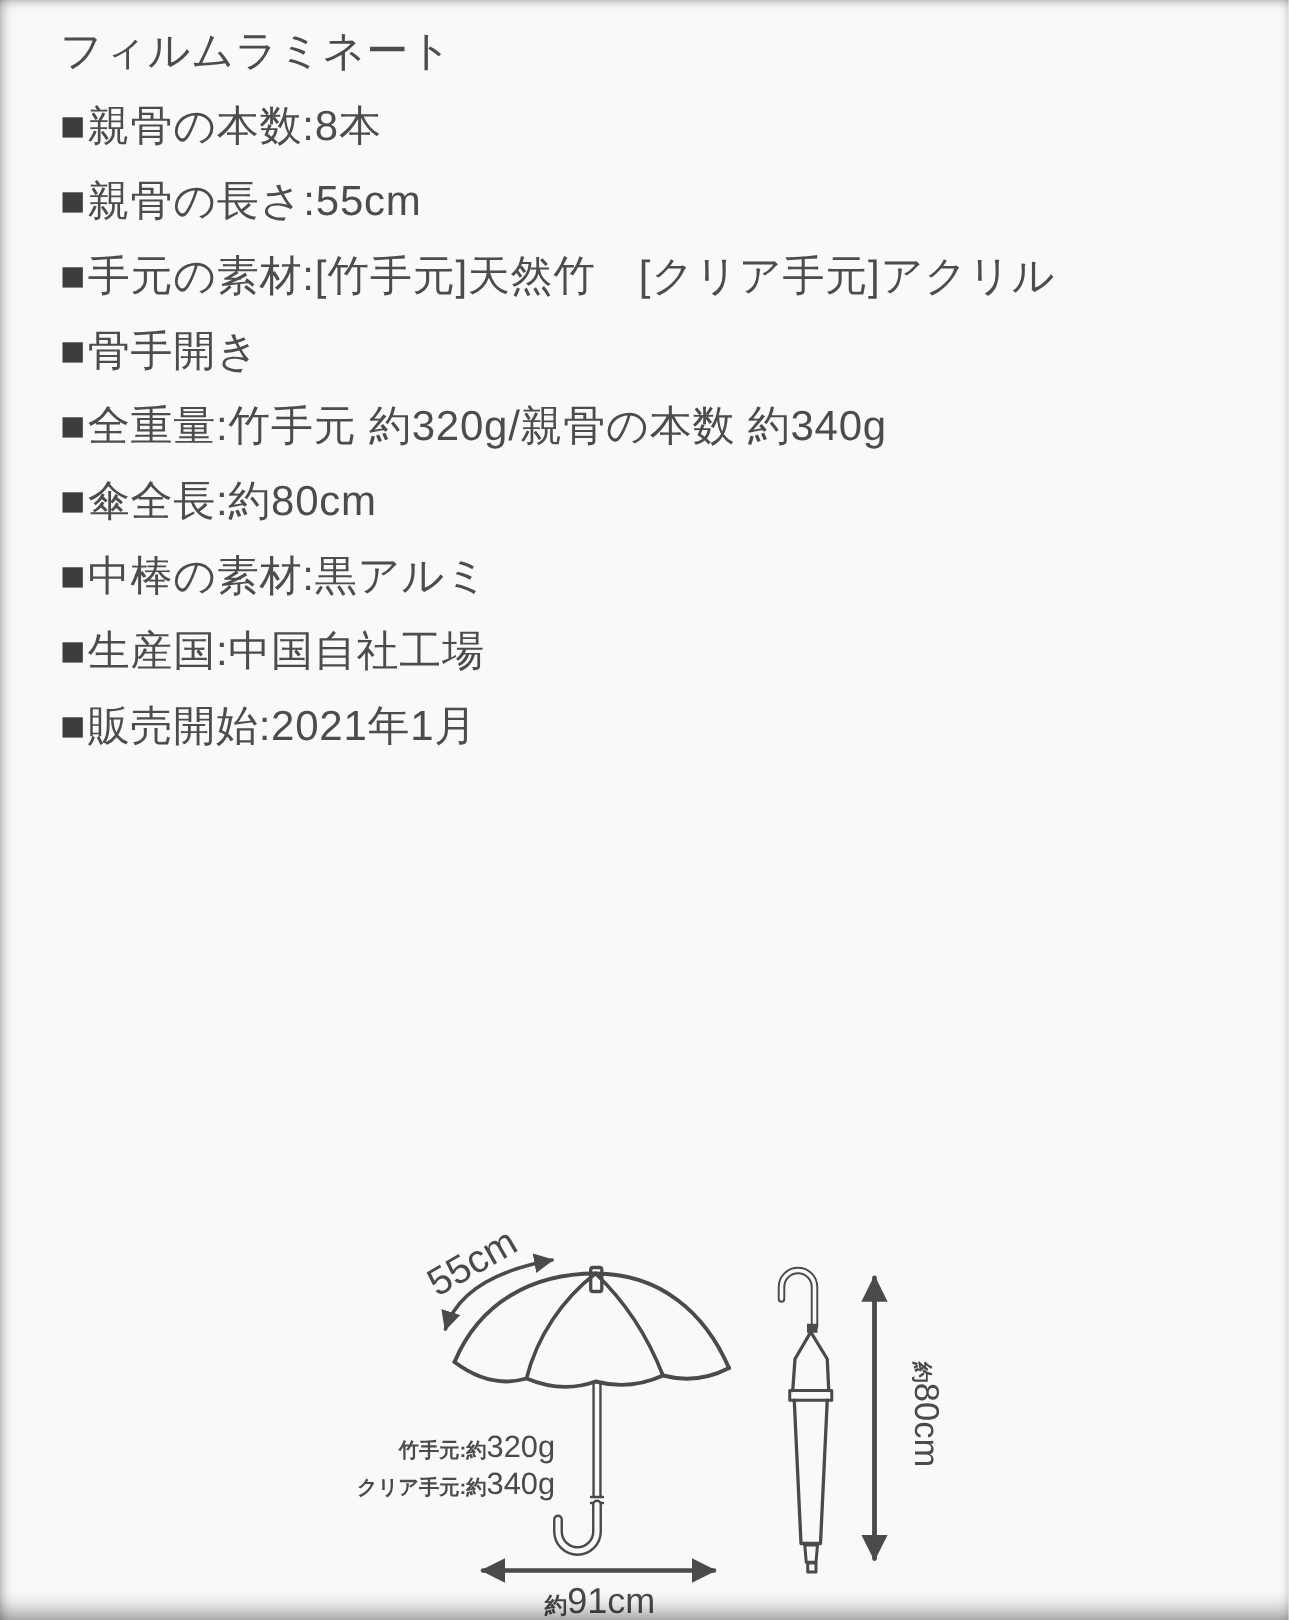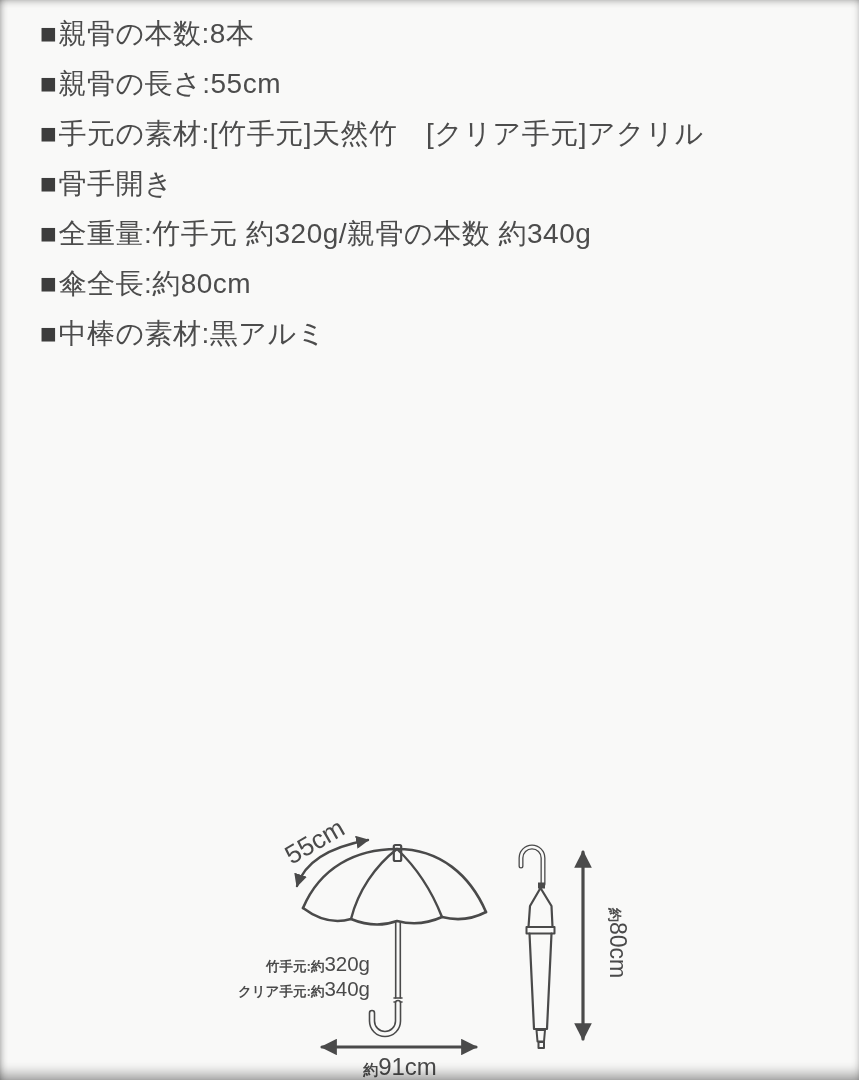--- a/index.html
+++ b/index.html
@@ -38,27 +38,30 @@
   svg text{fill:#4a4a4a;}
   .ink{stroke:#4a4a4a;fill:none;stroke-linecap:round;stroke-linejoin:round;}
   .bg {stroke:#f9f9f8;fill:none;stroke-linecap:round;stroke-linejoin:round;}
 </style>
 </head>
 <body>
 
 <div id="sheet">
 
   <ul class="specs">
+    <li class="cont"><span>フィルムラミネート</span></li>
     <li><span class="bullet">■</span><span>親骨の本数:8本</span></li>
     <li><span class="bullet">■</span><span>親骨の長さ:55cm</span></li>
     <li><span class="bullet">■</span><span>手元の素材:[竹手元]天然竹　[クリア手元]アクリル</span></li>
     <li><span class="bullet">■</span><span>骨手開き</span></li>
     <li><span class="bullet">■</span><span>全重量:竹手元 約320g/親骨の本数 約340g</span></li>
     <li><span class="bullet">■</span><span>傘全長:約80cm</span></li>
     <li><span class="bullet">■</span><span>中棒の素材:黒アルミ</span></li>
+    <li><span class="bullet">■</span><span>生産国:中国自社工場</span></li>
+    <li><span class="bullet">■</span><span>販売開始:2021年1月</span></li>
   </ul>
 
   <svg id="diagram" width="430" height="300" viewBox="230 780 430 300">
     <defs>
       <marker id="ah" viewBox="0 0 10 10" refX="9" refY="5" markerWidth="5.5" markerHeight="5.5" orient="auto-start-reverse" markerUnits="strokeWidth">
         <path d="M0,0 L10,5 L0,10 z" fill="#4a4a4a"></path>
       </marker>
     </defs>
 
     <g>

